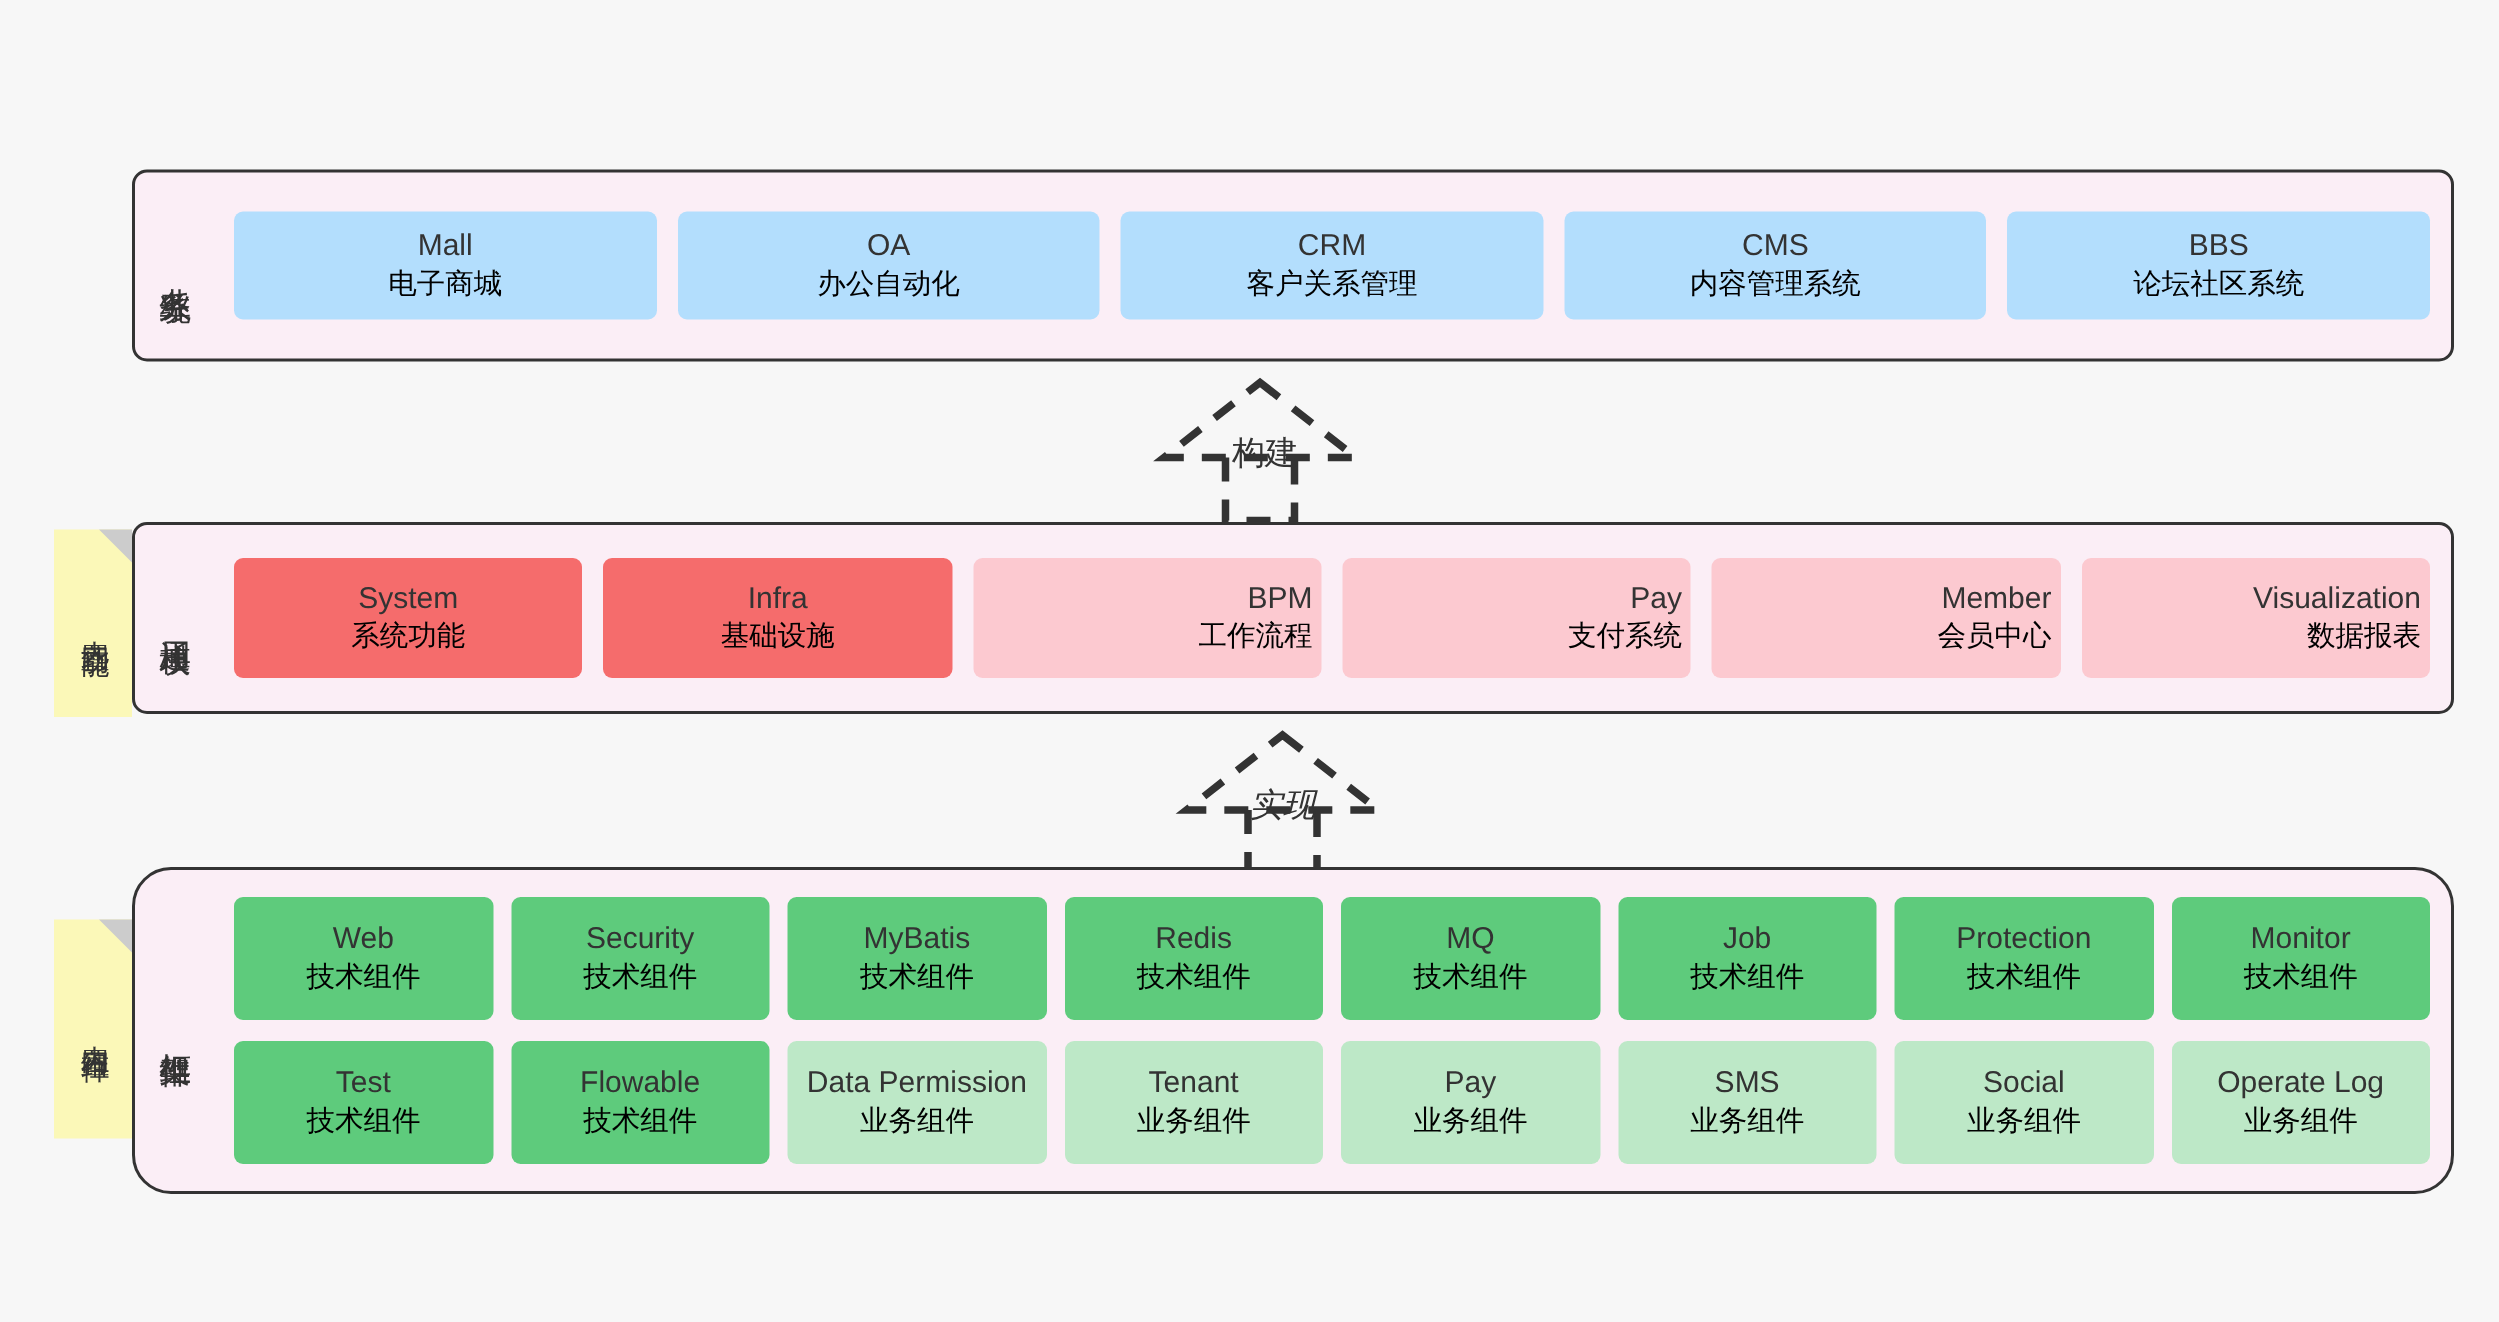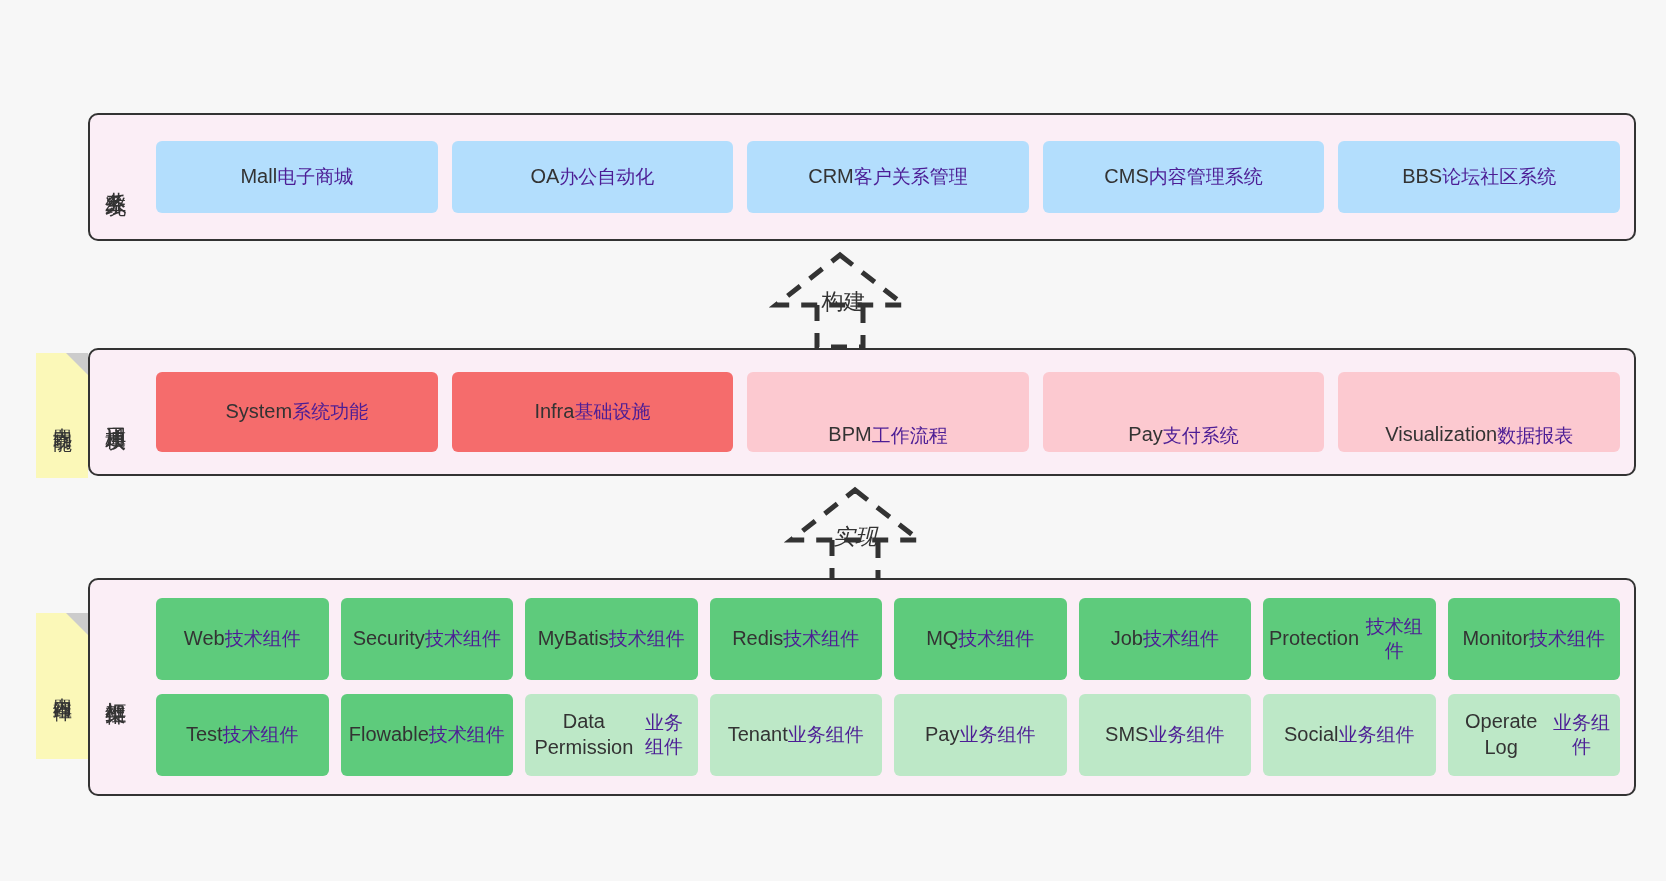--- a/index.html
+++ b/index.html
@@ -50,35 +50,35 @@
     flex: 1 1 auto;
     display: flex;
     align-items: center;
     box-sizing: border-box;
   }
 
   
   .card {
     border-radius: 6px;
     display: flex;
-    flex-direction: row;
+    flex-direction: column;
     align-items: center;
     justify-content: center;
     text-align: center;
     box-sizing: border-box;
     line-height: 1.28;
     padding: 4px 6px;
   }
   .card .en {
     font-size: 20px;
     color: #333333;
   }
   .card .cn {
     font-size: 19px;
-    color: #4c1d95;
+    color: #000000;
   }
 
   .c-blue   { background: #b3defd; }
   .c-red    { background: #f56c6c; }
   .c-pink   { background: #fcc9d0; align-items: flex-end; }
   .c-green  { background: #5ecb7c; }
   .c-lgreen { background: #bde8c7; }
 
   
   #band-business {
@@ -111,20 +111,21 @@
     flex: 1 1 0;
     height: 80px;
   }
 
   
   #band-framework {
     left: 88px;
     top: 578px;
     width: 1548px;
     height: 218px;
+    border-radius: 26px;
   }
   #band-framework .band-body {
     padding: 12px 14px;
     align-items: center;
   }
   .grid {
     flex: 1 1 auto;
     display: grid;
     grid-template-columns: repeat(8, 1fr);
     grid-auto-rows: 82px;
@@ -248,20 +249,24 @@
         </div>
         <div class="card c-pink">
           <div class="en">BPM</div>
           <div class="cn">工作流程</div>
         </div>
         <div class="card c-pink">
           <div class="en">Pay</div>
           <div class="cn">支付系统</div>
         </div>
         <div class="card c-pink">
+          <div class="en">Member</div>
+          <div class="cn">会员中心</div>
+        </div>
+        <div class="card c-pink">
           <div class="en">Visualization</div>
           <div class="cn">数据报表</div>
         </div>
       </div>
   </div>
 
   <div class="conn" id="conn-impl">
     <svg width="170" height="100" viewBox="0 0 170 100" aria-hidden="true">
       <path d="M85 6 L149 56 L21 56 Z" fill="none" stroke="#333333" stroke-width="5" stroke-dasharray="16 12" stroke-linecap="butt"></path>
       <path d="M62 56 L62 98 L108 98 L108 56" fill="none" stroke="#333333" stroke-width="5" stroke-dasharray="16 12" stroke-linecap="butt"></path>

